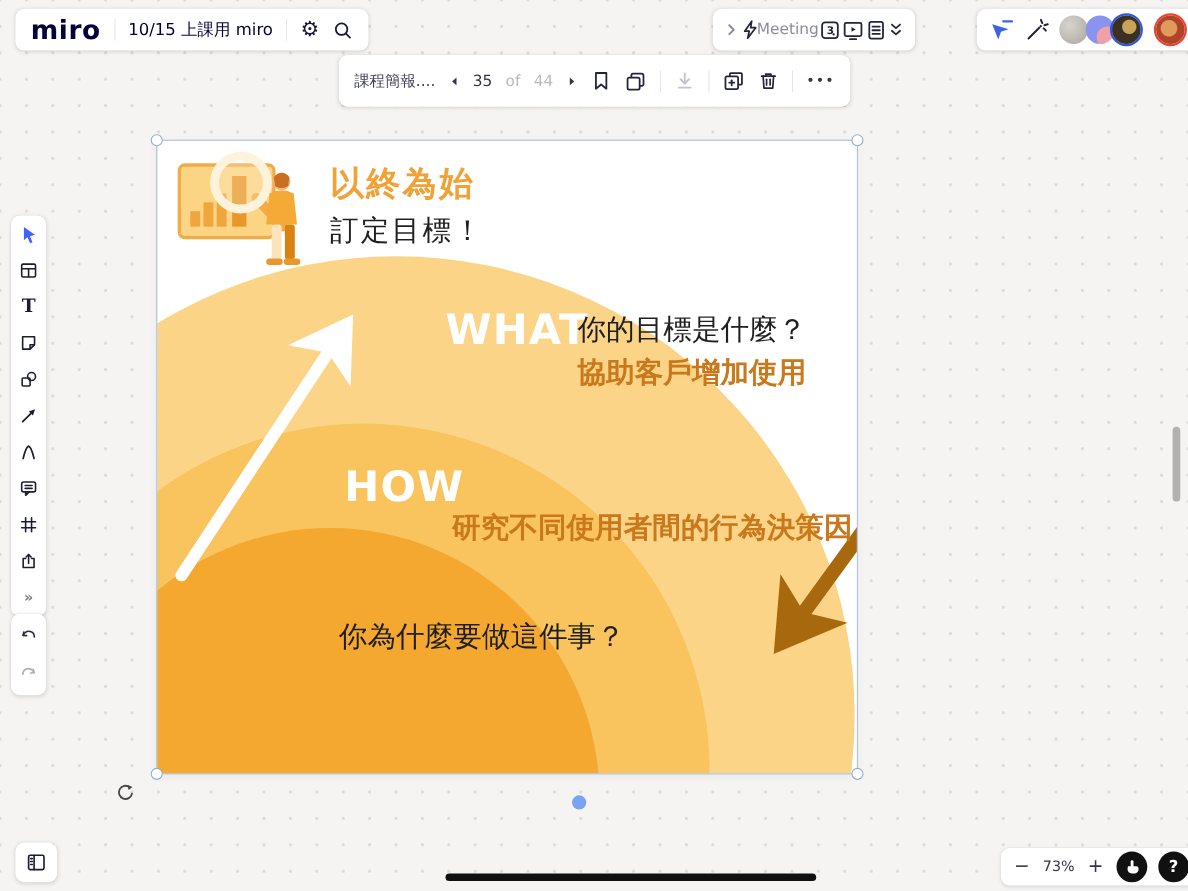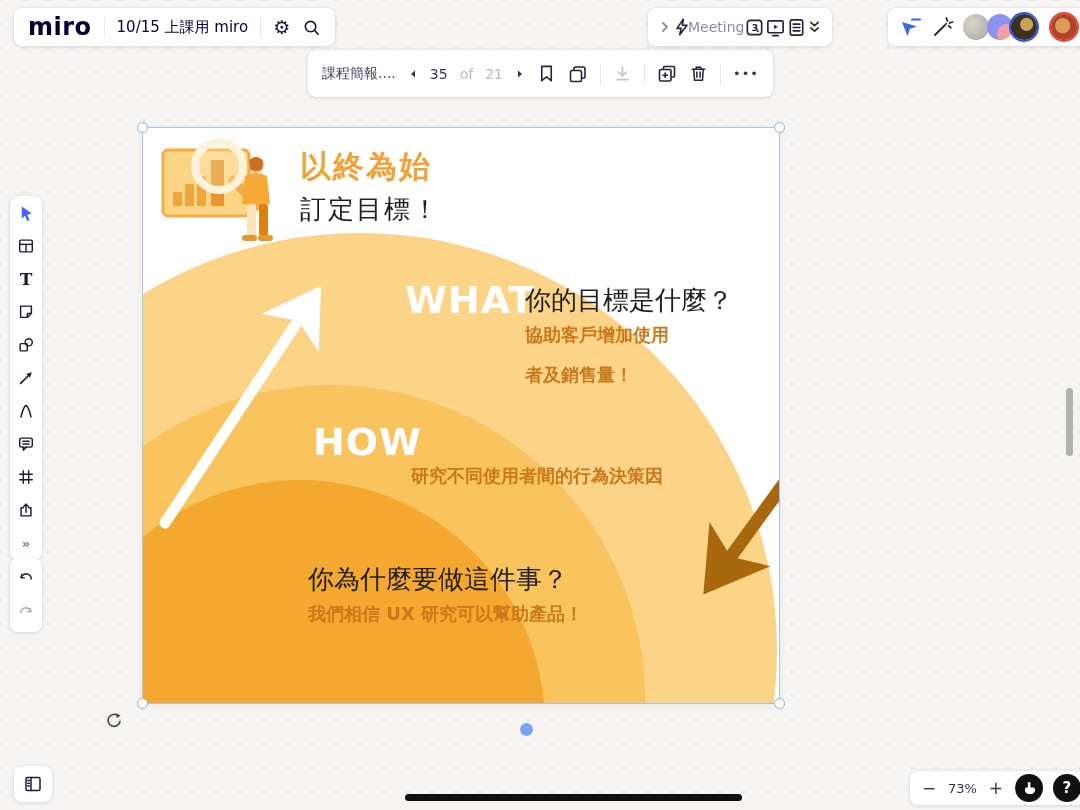--- a/index.html
+++ b/index.html
@@ -71,21 +71,21 @@
   .handle { position:absolute; width:11px; height:11px; border-radius:50%; background:#fff; border:1.5px solid #93AECB; }
   .h-tl { left:-6px; top:-6px; } .h-tr { right:-6px; top:-6px; }
   .h-bl { left:-6px; bottom:-6px; } .h-br { right:-6px; bottom:-6px; }
   .circle { position:absolute; border-radius:50%; }
   #c-outer { width:834px; height:834px; left:-200px; top:105px; background:#FCD488; }
   #c-mid   { width:630px; height:630px; left:-128px; top:257px; background:#F9C35E; }
   #c-inner { width:490px; height:490px; left:-88px;  top:352px; background:#F4A82F; }
 
   .kw { position:absolute; color:#fff; font-weight:bold; font-size:38px; letter-spacing:1px; line-height:1; }
   .q  { position:absolute; color:#1F1F1F; font-size:26px; line-height:1; }
-  .ans { position:absolute; color:#C9781B; font-weight:bold; font-size:18px; line-height:1; }
+  .ans { position:absolute; color:#C9781B; font-weight:bold; font-size:26px; line-height:1; }
   #slide-title-accent { position:absolute; left:157px; top:18px; font-size:31px; font-weight:bold; color:#F0A237; letter-spacing:2px; }
   #slide-title-sub { position:absolute; left:157px; top:64px; font-size:26px; color:#1F1F1F; letter-spacing:2px; }
 
   #rotate-handle { position:absolute; left:105px; top:712px; width:18px; height:18px; }
   #page-dot { position:absolute; left:520px; top:723px; width:13px; height:13px; border-radius:50%; background:#7AA4F0; }
 </style>
 </head>
 <body>
 
 <div class="card" id="header">
@@ -168,21 +168,21 @@
 
 <div class="card" id="slide-toolbar">
   <span class="deck-name">課程簡報....</span>
   <span class="iconbtn">
     <svg width="10" height="10" viewBox="0 0 10 10">
         <polygon points="7,1.5 3,5 7,8.5" fill="#33334A"></polygon>
       </svg>
   </span>
   <span class="page-num">35</span>
   <span class="page-dim">of</span>
-  <span class="page-dim">21</span>
+  <span class="page-dim">44</span>
   <span class="iconbtn">
     <svg width="10" height="10" viewBox="0 0 10 10">
         <polygon points="3,1.5 7,5 3,8.5" fill="#33334A"></polygon>
       </svg>
   </span>
   <span class="iconbtn">
     <svg width="19" height="19" viewBox="0 0 20 20" fill="none" stroke="#23233A" stroke-width="1.7" stroke-linejoin="round">
         <path d="M5 2.5 H15 V17.5 L10 13.5 L5 17.5 Z"></path>
       </svg>
   </span>
@@ -335,27 +335,25 @@
       <rect x="85" y="101" width="15" height="6" rx="3" fill="#E8972B"></rect>
       <rect x="101" y="101" width="15" height="6" rx="3" fill="#E8972B"></rect>
     </svg>
 
     <div id="slide-title-accent">以終為始</div>
     <div id="slide-title-sub">訂定目標！</div>
 
     <div class="kw" style="left:262px; top:153px;">WHAT</div>
     <div class="q" style="left:382px; top:159px;">你的目標是什麼？</div>
     <div class="ans" style="left:382px; top:198px;">協助客戶增加使用</div>
-    <div class="ans" style="left:382px; top:238px;">者及銷售量！</div>
 
     <div class="kw" style="left:170px; top:295px;">HOW</div>
     <div class="ans" style="left:268px; top:339px;">研究不同使用者間的行為決策因</div>
 
     <div class="q" style="left:165px; top:438px;">你為什麼要做這件事？</div>
-    <div class="ans" style="left:165px; top:477px;">我們相信 UX 研究可以幫助產品！</div>
   </div>
   <div id="slide-border"></div>
   <span class="handle h-tl"></span>
   <span class="handle h-tr"></span>
   <span class="handle h-bl"></span>
   <span class="handle h-br"></span>
 </div>
 
 <span id="rotate-handle">
   <svg width="18" height="18" viewBox="0 0 18 18" fill="none">

